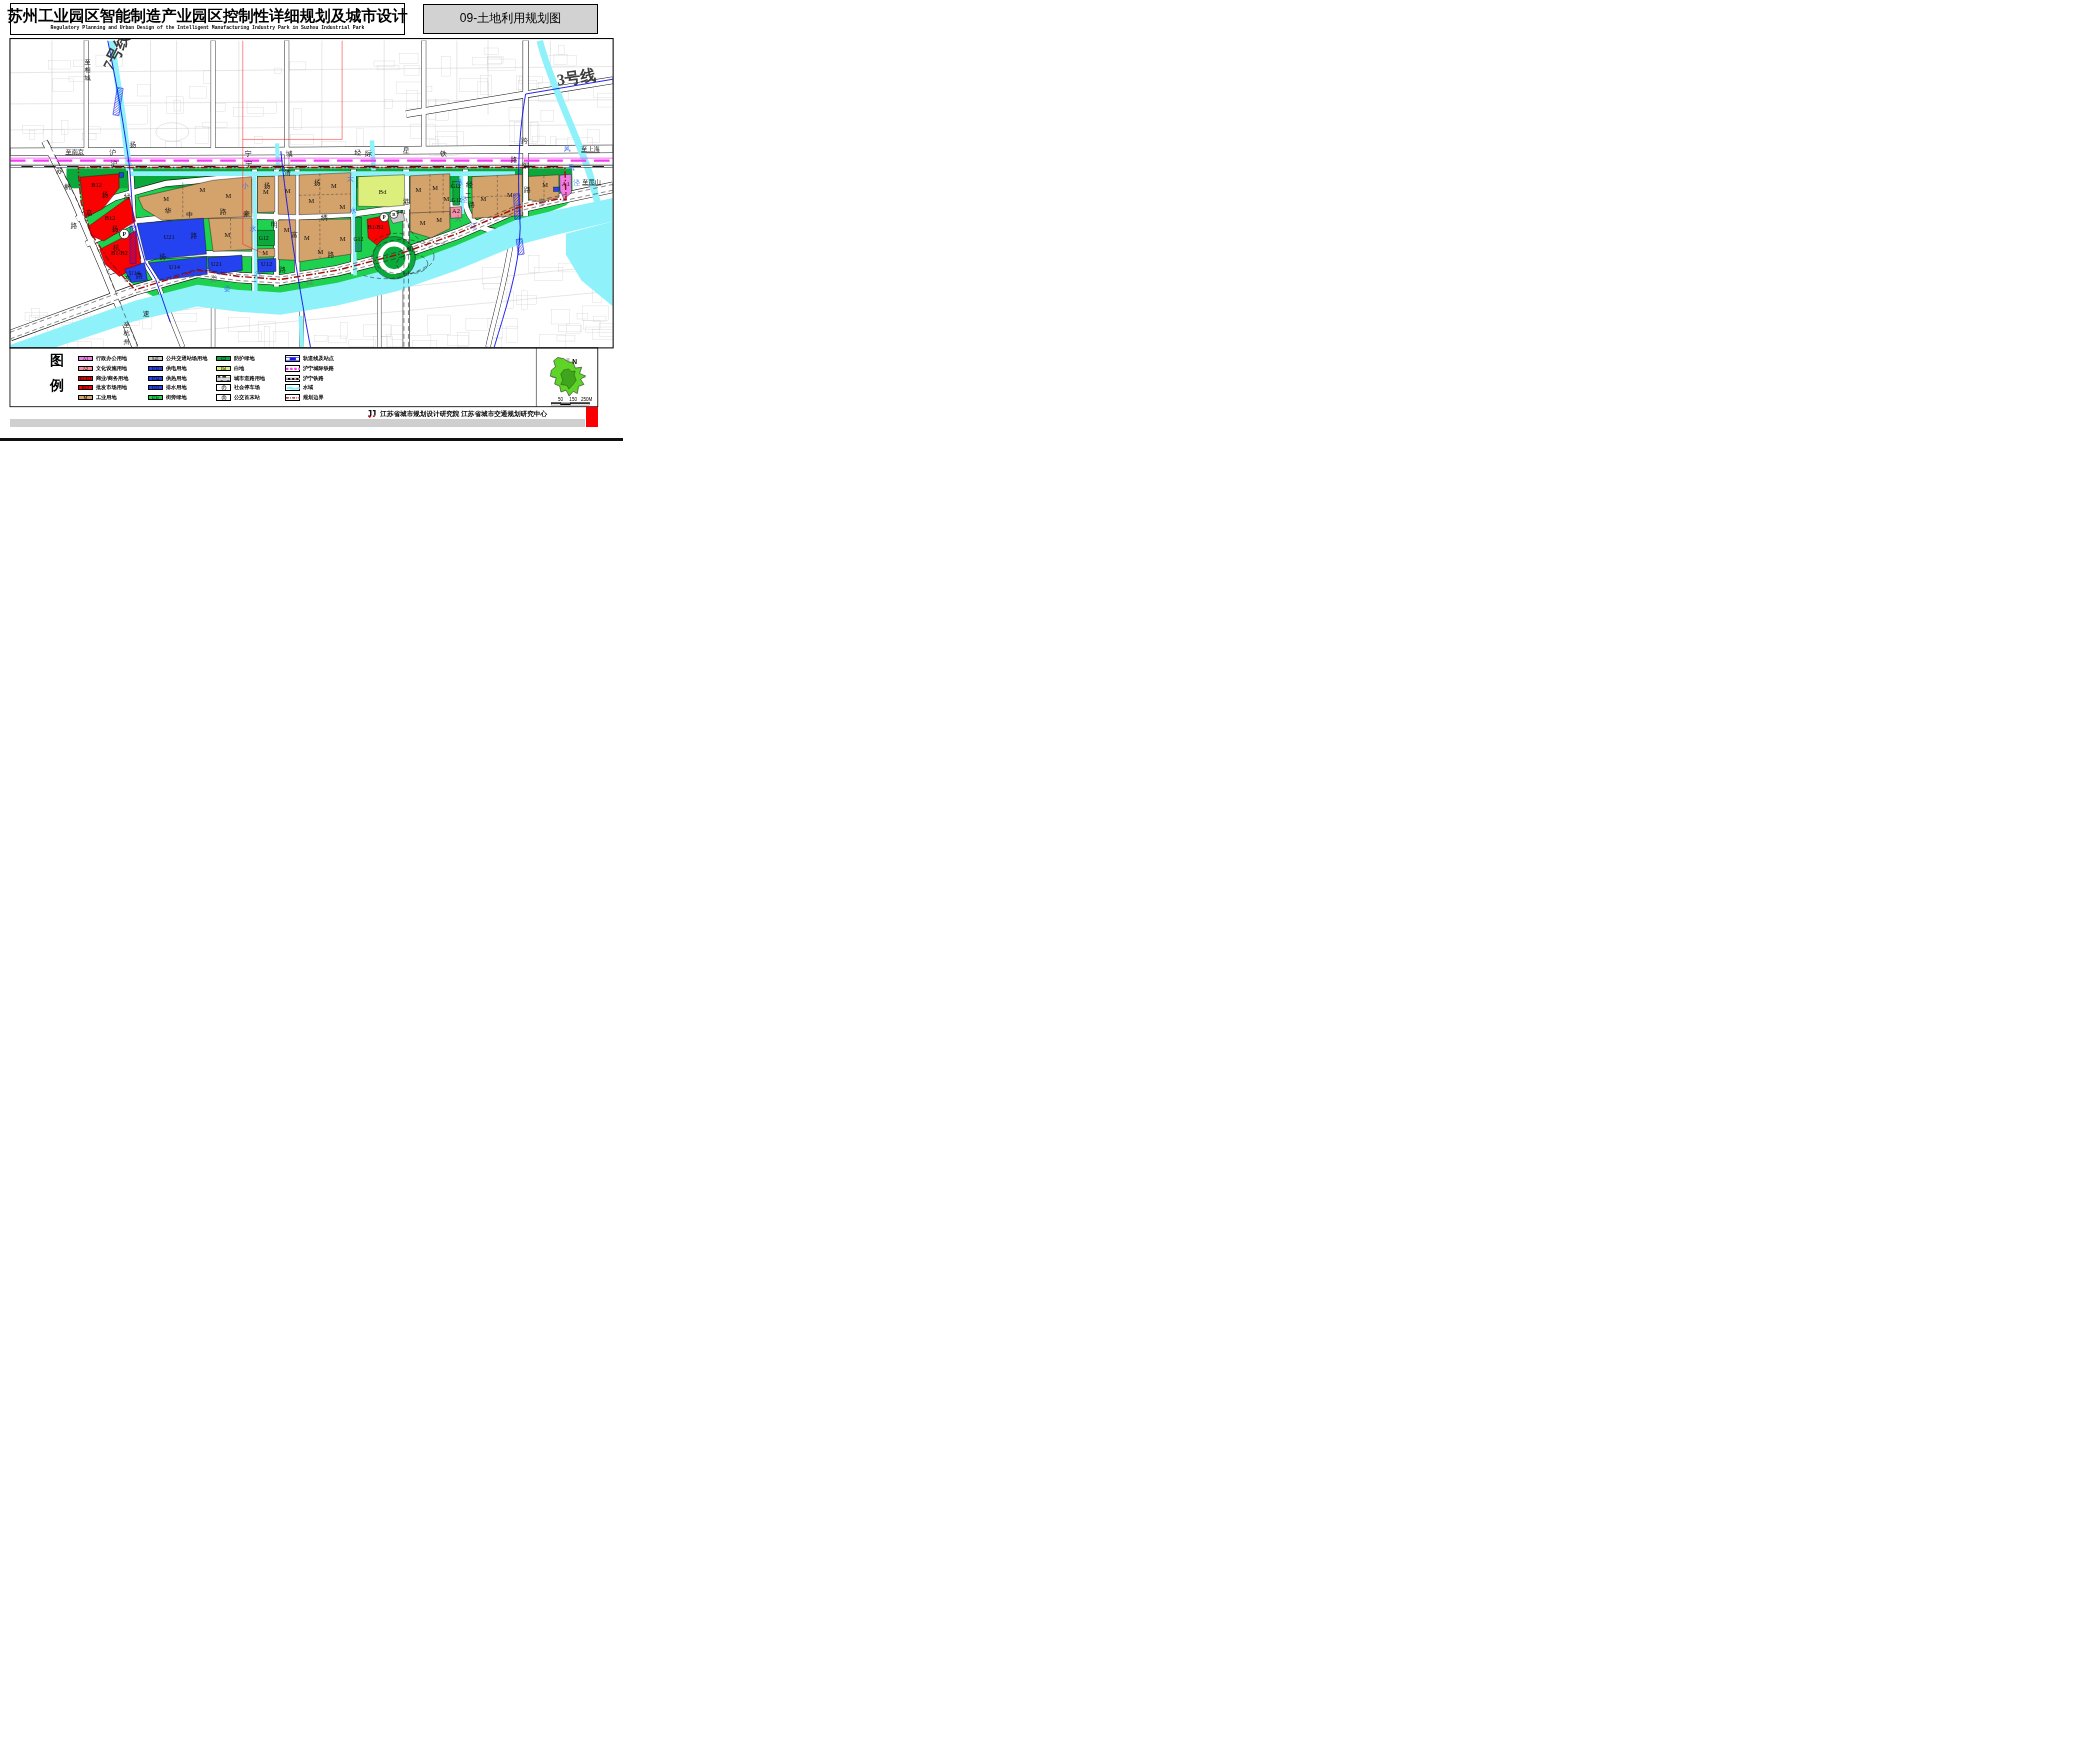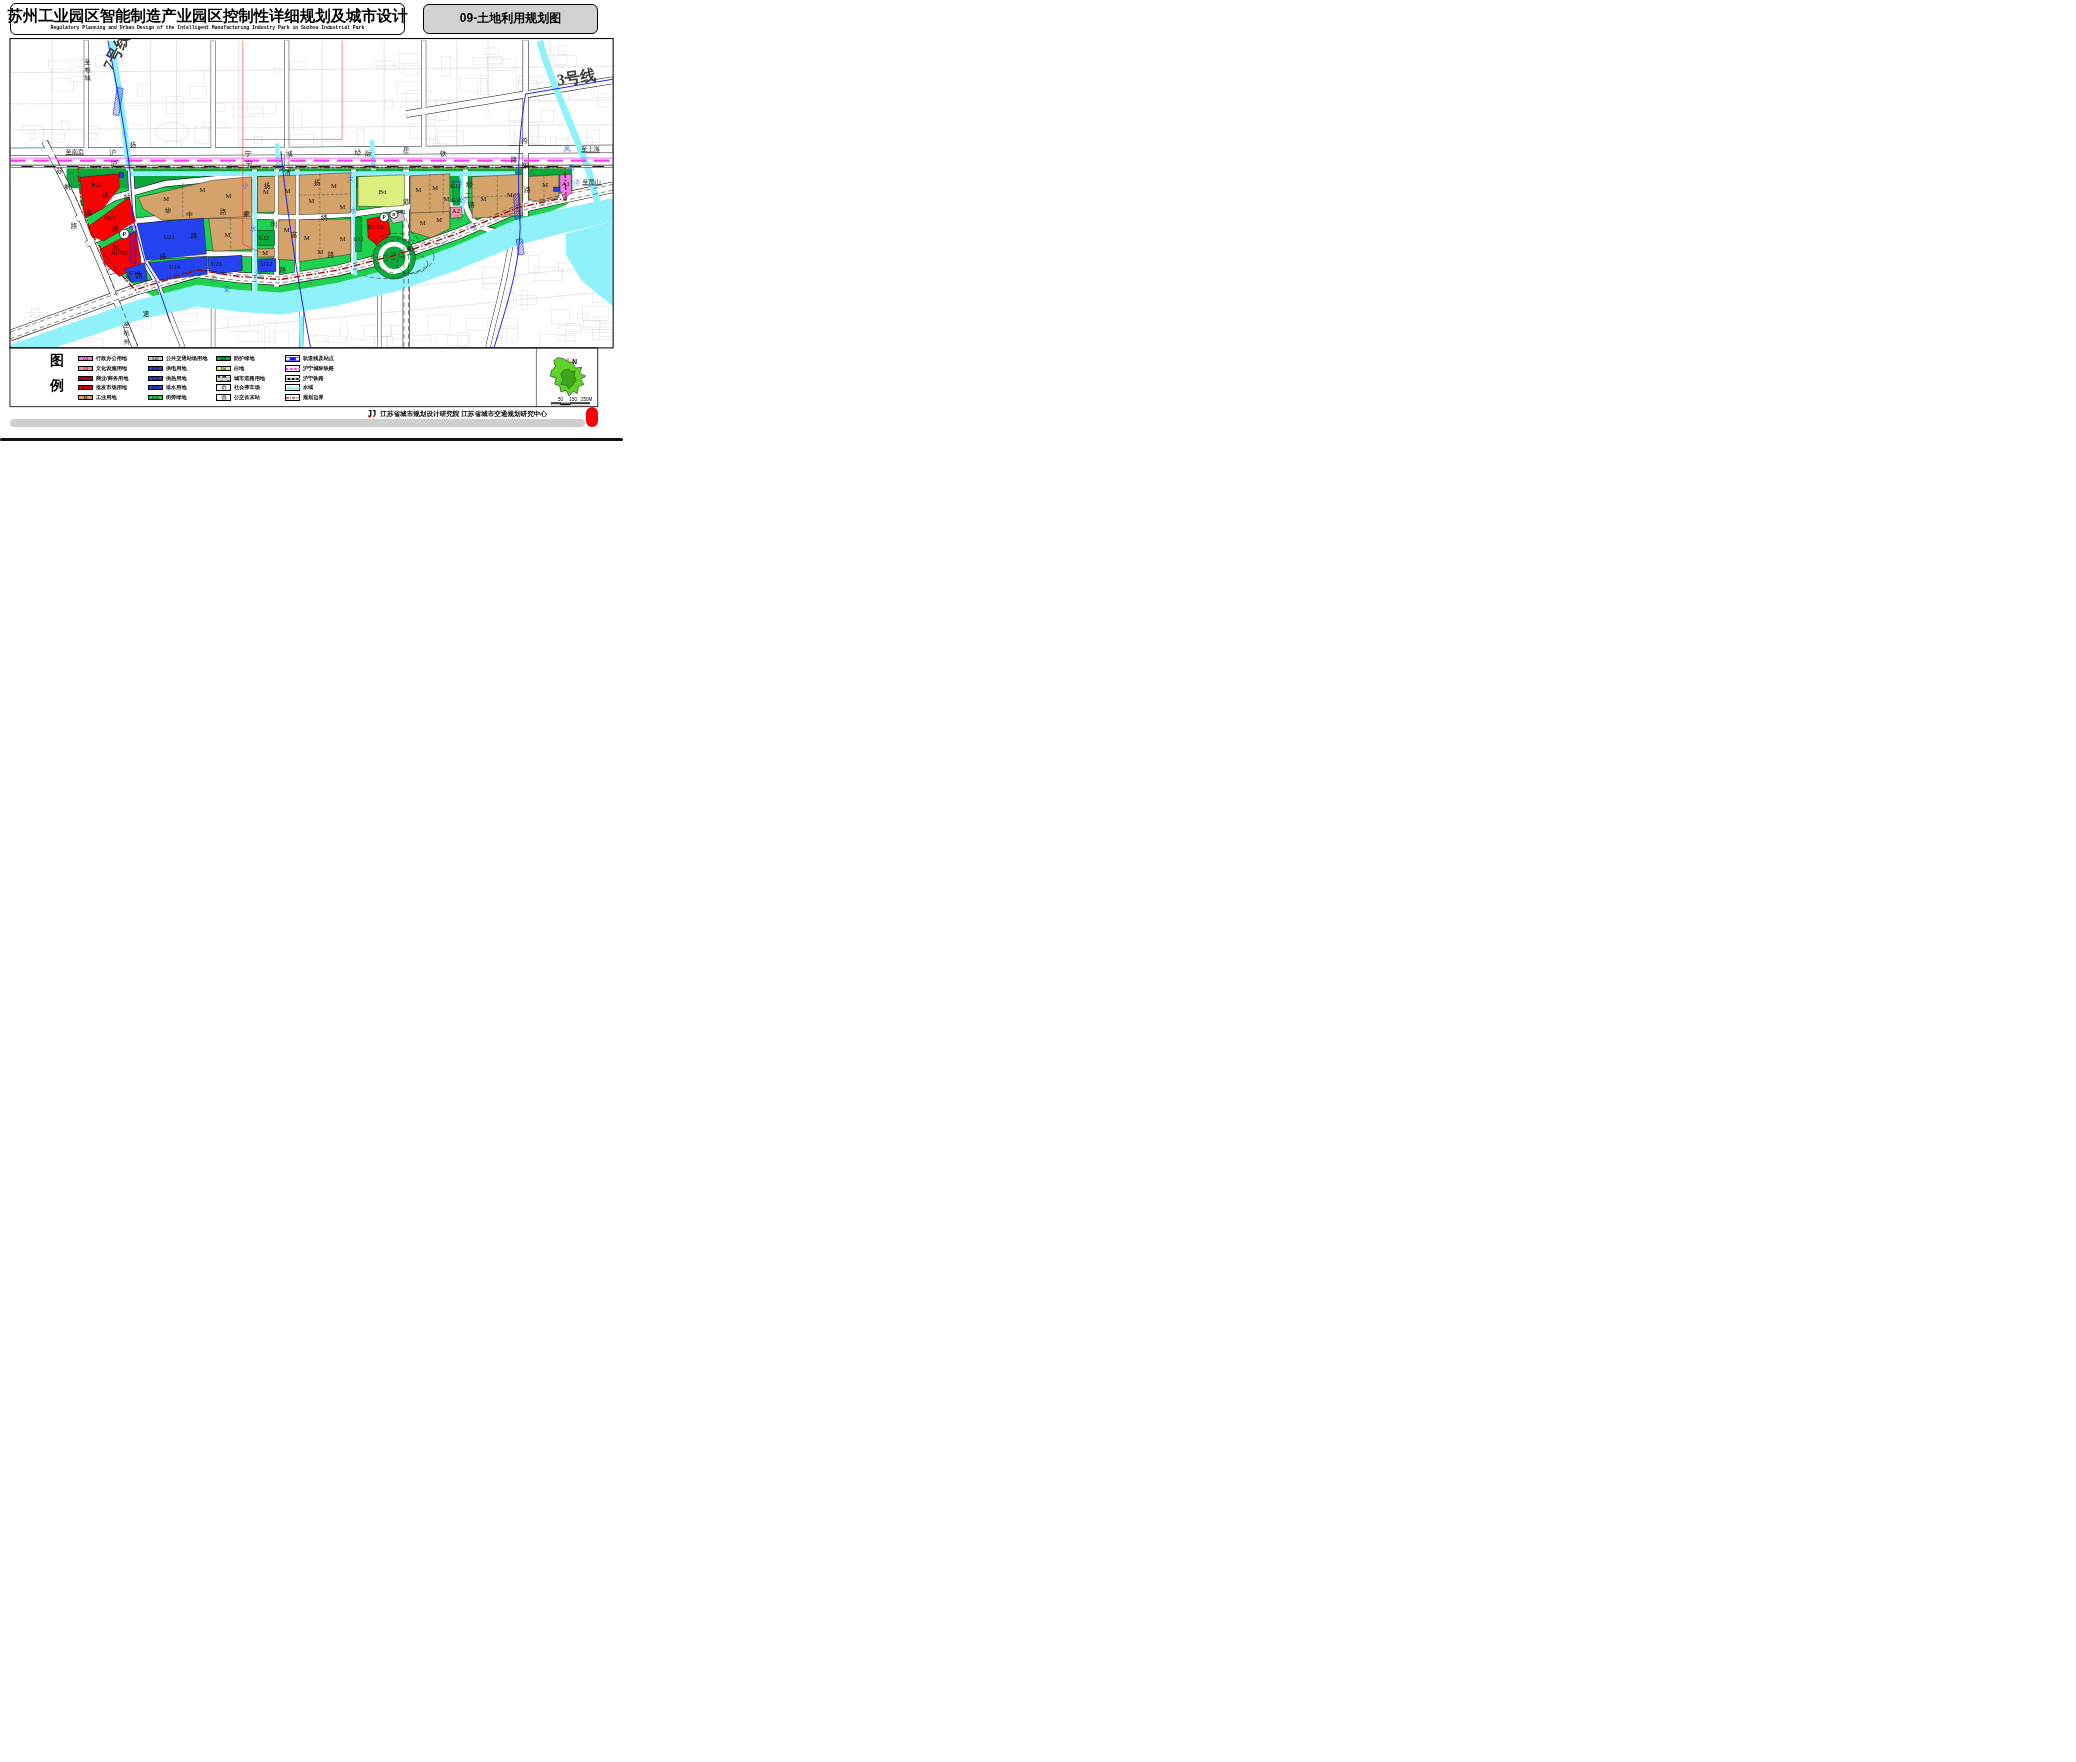--- a/index.html
+++ b/index.html
@@ -1,27 +1,27 @@
 <!DOCTYPE html>
 <html style="font-size:6.6px"><head>
 <meta charset="utf-8">
 <style>
   html,body{margin:0;padding:0;background:#ffffff;}
   #sheet{position:relative;width:623px;height:441px;background:#fff;overflow:hidden;
          font-family:"Liberation Sans","DejaVu Sans",sans-serif;}
   #mapsvg{position:absolute;left:0;top:0;width:623px;height:441px;}
-  .abs{position:absolute;border-radius:6px;}
+  .abs{position:absolute;}
   
   #titlebox{left:10px;top:3.3px;width:395px;height:32px;border:1.2px solid #000;background:#fff;
             display:flex;flex-direction:column;justify-content:center;align-items:center;box-sizing:border-box;}
   #maintitle{font-size:15.4px;font-weight:bold;line-height:1.05;letter-spacing:0px;color:#000;white-space:nowrap;}
   #subtitle{font-family:"Liberation Mono","DejaVu Sans Mono",monospace;font-size:4.8px;font-weight:bold;color:#000;white-space:nowrap;margin-top:0.8px;}
   #sheetbox{left:423px;top:3.7px;width:175px;height:30px;background:#d2d2d2;border:1px solid #000;
             display:flex;align-items:center;justify-content:center;box-sizing:border-box;}
-  #sheettitle{font-size:12px;font-weight:bold;color:#000;text-align:center;}
+  #sheettitle{font-size:12px;font-weight:normal;color:#000;text-align:center;}
   
   .lg-item{position:absolute;height:7px;display:flex;align-items:center;}
   .lg-sw{width:15px;height:5.4px;border:0.4px solid #000;box-sizing:border-box;display:flex;align-items:center;justify-content:center;
          font-family:"Liberation Serif","DejaVu Serif",serif;font-size:4.4px;color:#000;flex:none;}
   .lg-sym{width:15px;height:6.6px;border:0.4px solid #000;box-sizing:border-box;background:#fff;flex:none;}
   .lg-sym svg{display:block;}
   .lg-label{font-size:5.2px;font-weight:bold;color:#000;margin-left:2.9px;white-space:nowrap;}
   #legend-heading-top,#legend-heading-bot{font-size:14px;font-weight:bold;color:#000;}
   
   #attrib{left:367px;top:409px;height:10px;display:flex;align-items:center;gap:2.5px;}

